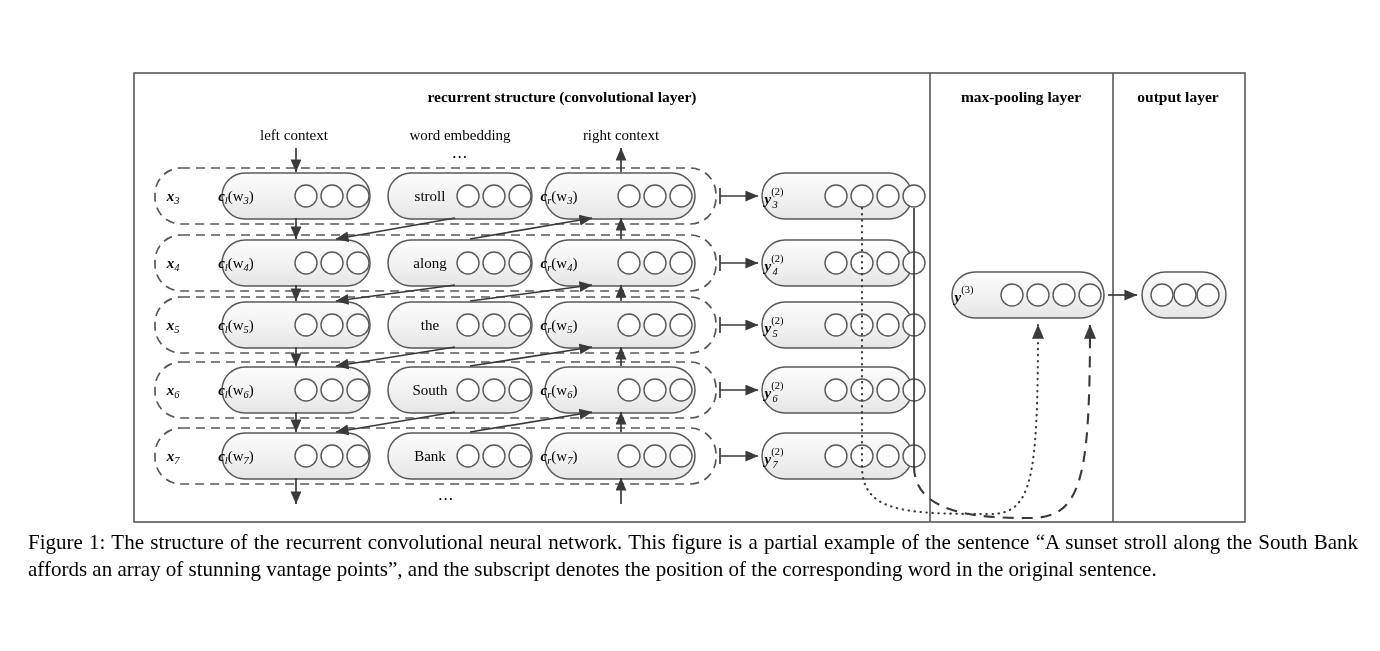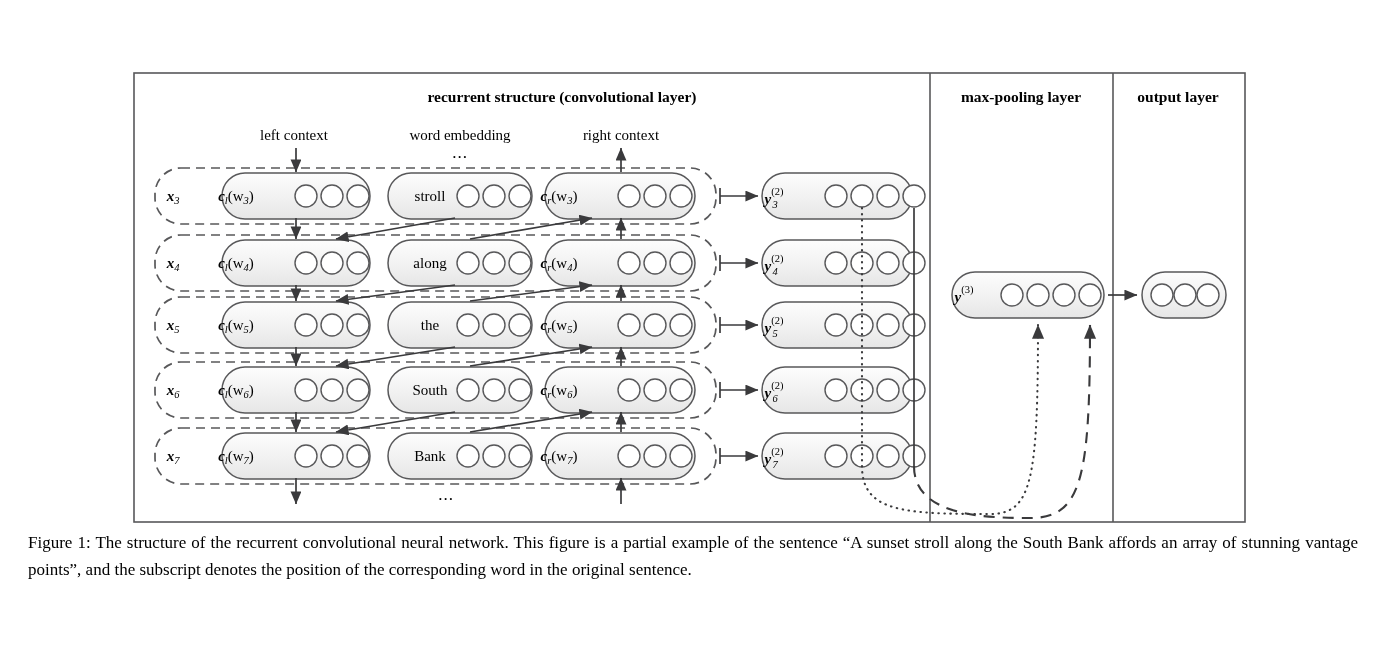--- a/index.html
+++ b/index.html
@@ -34,21 +34,21 @@
   .dashbox{fill:none;stroke:#58585a;stroke-width:1.7;stroke-dasharray:9 6;}
   .pill{stroke:#58585a;stroke-width:1.5;}
   .circ{fill:#ffffff;stroke:#58585a;stroke-width:1.4;}
   .arrow{stroke:#3a3a3c;stroke-width:1.7;fill:none;}
   .dotline{stroke:#3a3a3c;stroke-width:2.1;fill:none;stroke-dasharray:0.5 5.5;stroke-linecap:round;}
   .dashline{stroke:#3a3a3c;stroke-width:2.1;fill:none;stroke-dasharray:11 8;}
   .thinline{stroke:#3a3a3c;stroke-width:1.7;fill:none;}
   #caption{
     position:absolute;left:28px;top:529px;width:1330px;
     font-family:"Liberation Serif", serif;
-    font-size:17px;line-height:27px;
+    font-size:21px;line-height:27px;
     text-align:justify;color:#000;
   }
 </style>
 </head>
 <body>
 
 <div id="figure-wrap">
   <svg id="fig" width="1380" height="520" viewBox="0 0 1380 520">
     <defs>
       <linearGradient id="pillgrad" x1="0" y1="0" x2="0" y2="1">

